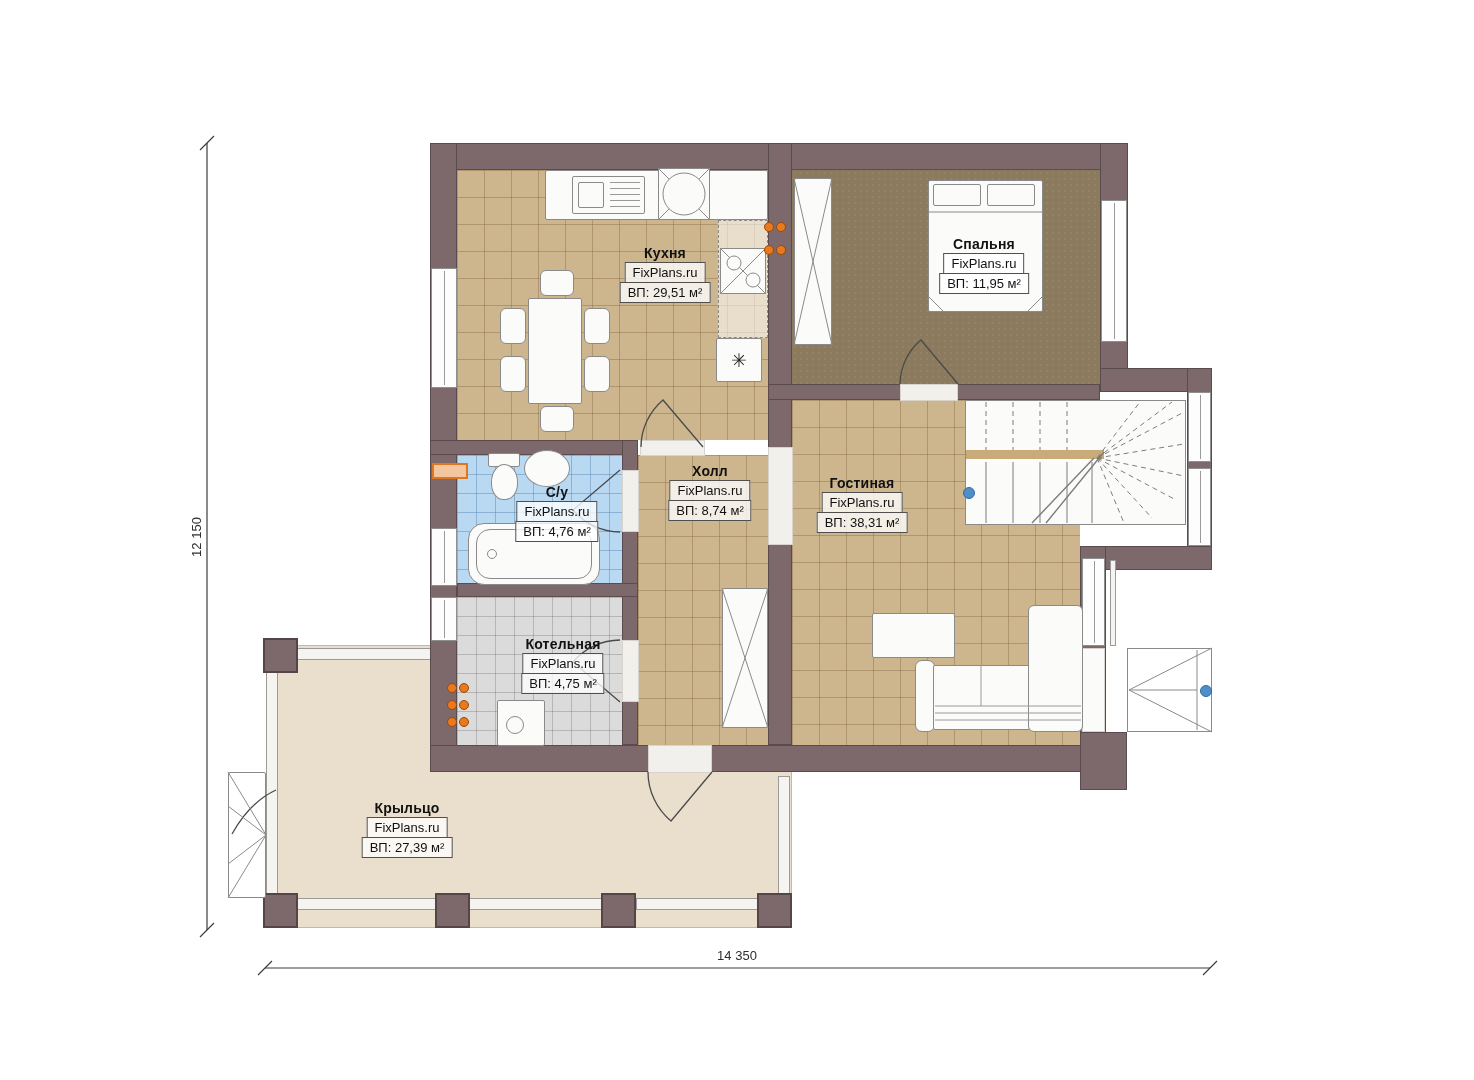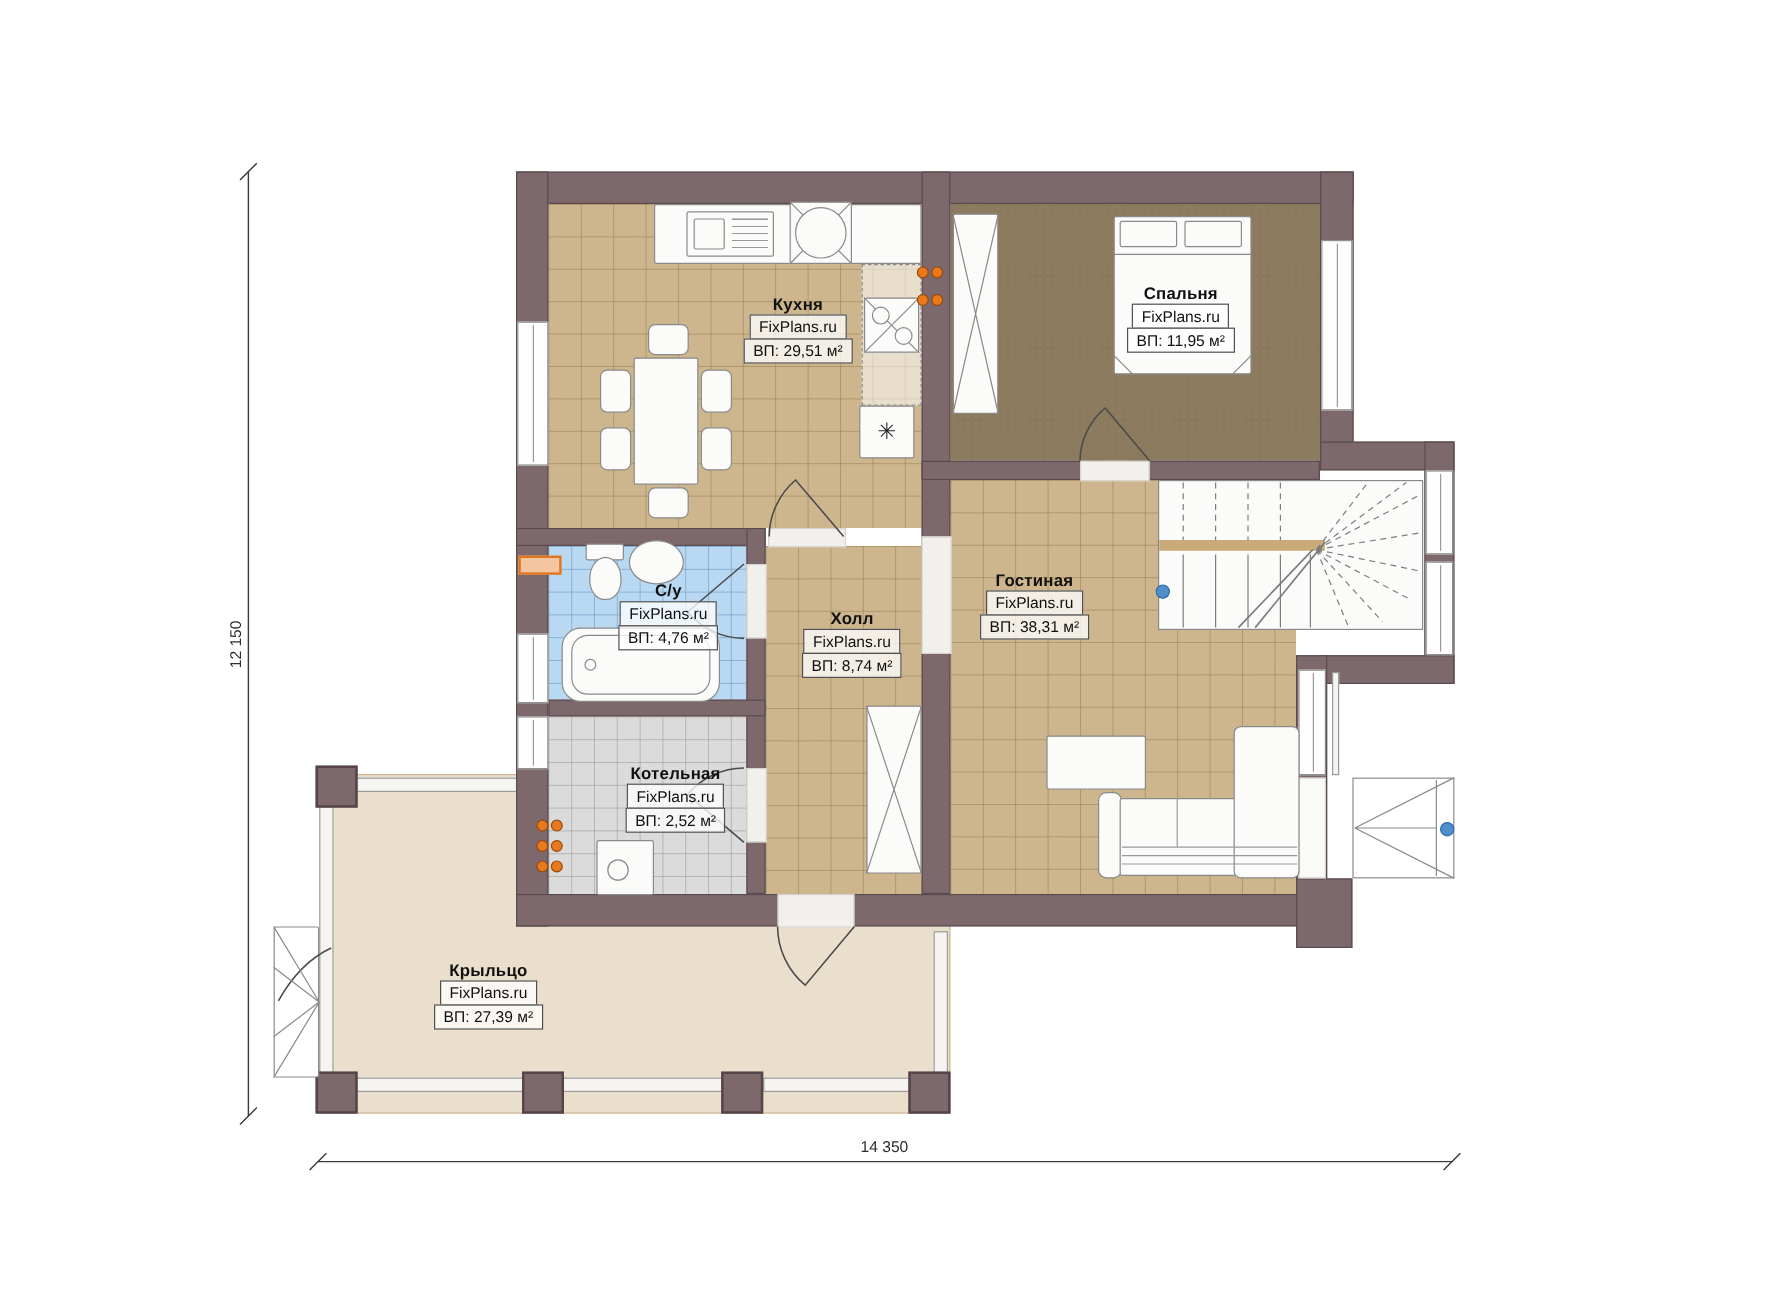--- a/index.html
+++ b/index.html
@@ -237,34 +237,34 @@
   <div class="room-label" style="left:984px;top:236px;">
     <div class="room-name">Спальня</div>
     <div class="label-box">FixPlans.ru</div>
     <div class="label-box">ВП: 11,95 м²</div>
   </div>
   <div class="room-label" style="left:557px;top:484px;">
     <div class="room-name">С/у</div>
     <div class="label-box">FixPlans.ru</div>
     <div class="label-box">ВП: 4,76 м²</div>
   </div>
-  <div class="room-label" style="left:710px;top:507px;">
+  <div class="room-label" style="left:710px;top:463px;">
     <div class="room-name">Холл</div>
     <div class="label-box">FixPlans.ru</div>
     <div class="label-box">ВП: 8,74 м²</div>
   </div>
   <div class="room-label" style="left:862px;top:475px;">
     <div class="room-name">Гостиная</div>
     <div class="label-box">FixPlans.ru</div>
     <div class="label-box">ВП: 38,31 м²</div>
   </div>
   <div class="room-label" style="left:563px;top:636px;">
     <div class="room-name">Котельная</div>
     <div class="label-box">FixPlans.ru</div>
-    <div class="label-box">ВП: 2,52 м²</div>
+    <div class="label-box">ВП: 4,75 м²</div>
   </div>
   <div class="room-label" style="left:407px;top:800px;">
     <div class="room-name">Крыльцо</div>
     <div class="label-box">FixPlans.ru</div>
     <div class="label-box">ВП: 27,39 м²</div>
   </div>
 
   <div class="dim-label" style="left:196px;top:537px;transform:translate(-50%,-50%) rotate(-90deg);">12 150</div>
   <div class="dim-label" style="left:737px;top:948px;transform:translateX(-50%);">14 350</div>
 

